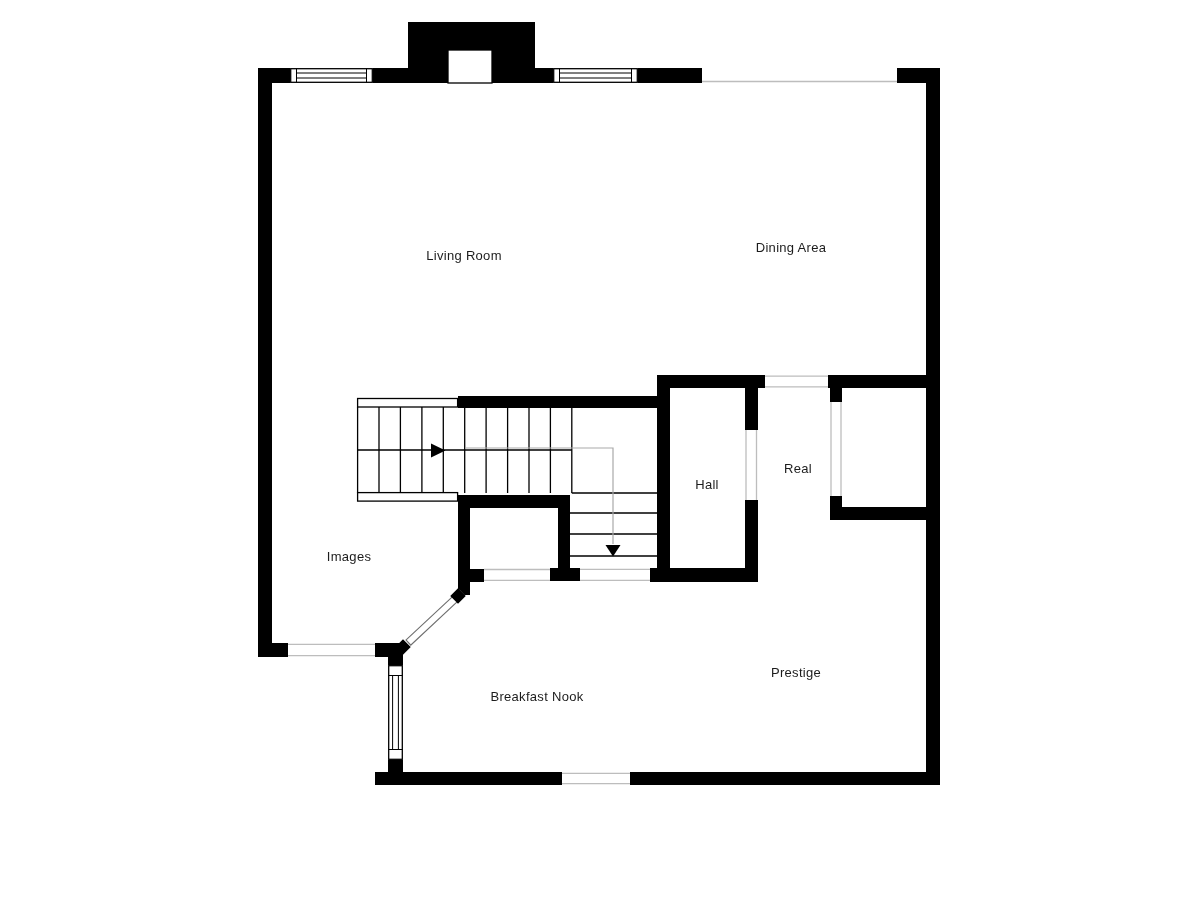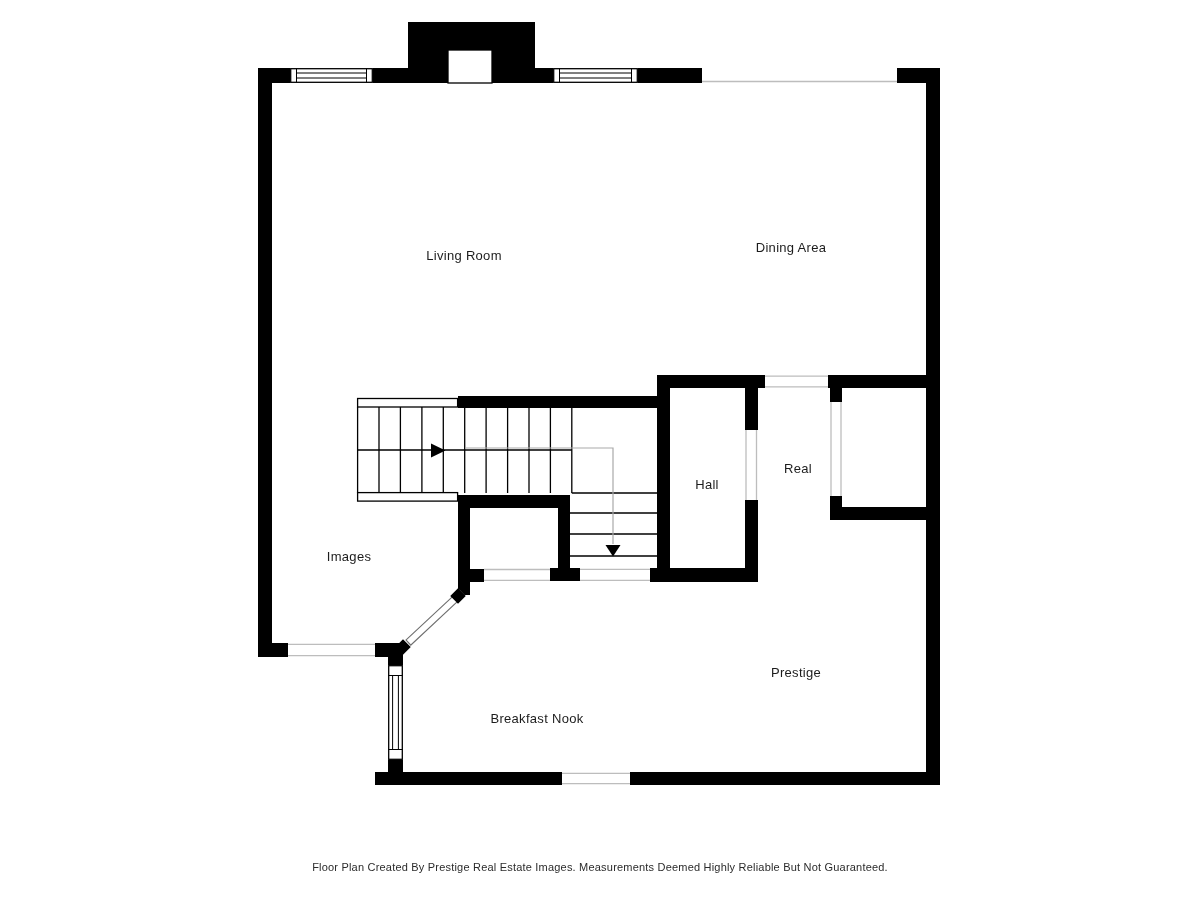--- a/index.html
+++ b/index.html
@@ -161,16 +161,15 @@
       <rect class="wall" x="-5.5" y="-5.5" width="11" height="11" transform="translate(458,596) rotate(45)"></rect>
     </g>
   </svg>
 
   <div class="room-label" style="left:464px;top:255px">Living Room</div>
   <div class="room-label" style="left:791px;top:247px">Dining Area</div>
   <div class="room-label" style="left:707px;top:484px">Hall</div>
   <div class="room-label" style="left:798px;top:468px">Real</div>
   <div class="room-label" style="left:349px;top:556px">Images</div>
   <div class="room-label" style="left:796px;top:672px">Prestige</div>
-  <div class="room-label" style="left:537px;top:718px">Breakfast Nook</div>
+  <div class="room-label" style="left:537px;top:696px">Breakfast Nook</div>
 
-  <div class="footer">Floor Plan Created By Prestige Real Estate Images. Measurements Deemed Highly Reliable But Not Guaranteed.</div>
 </div>
 
 </body></html>

